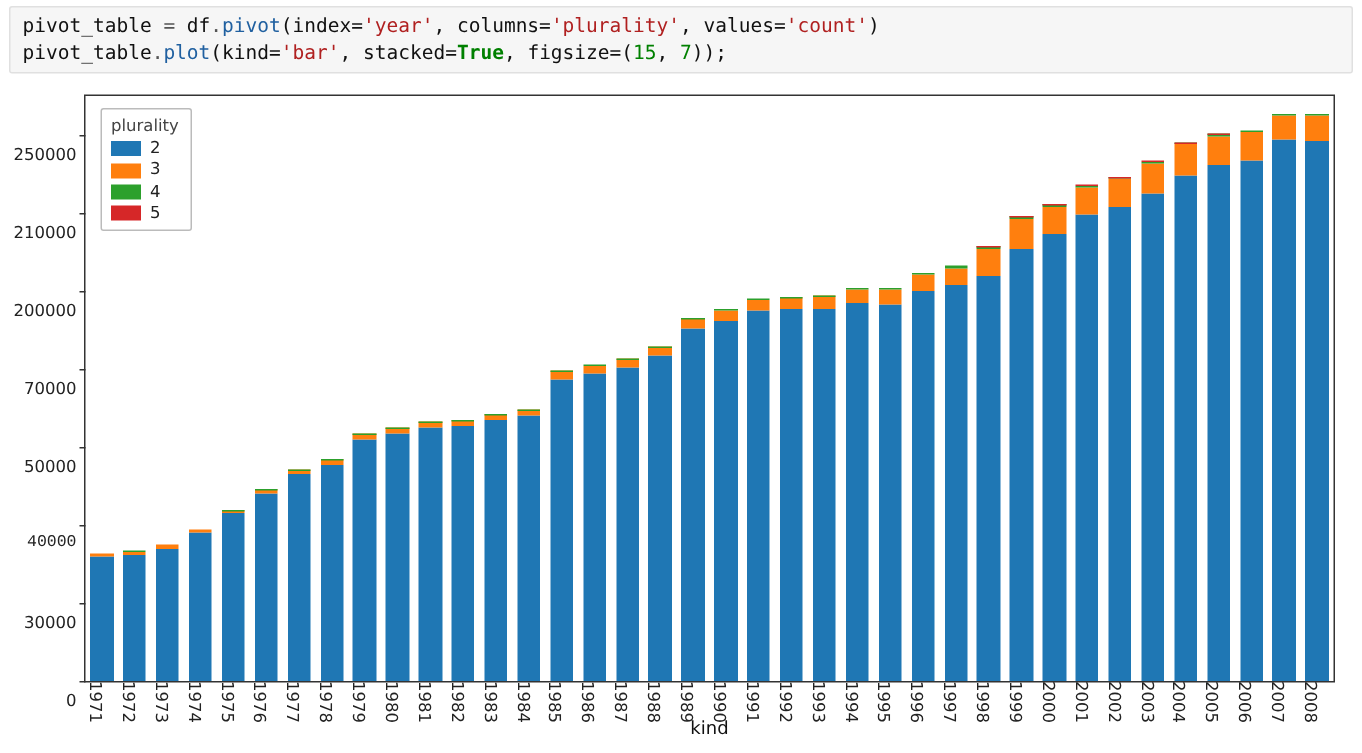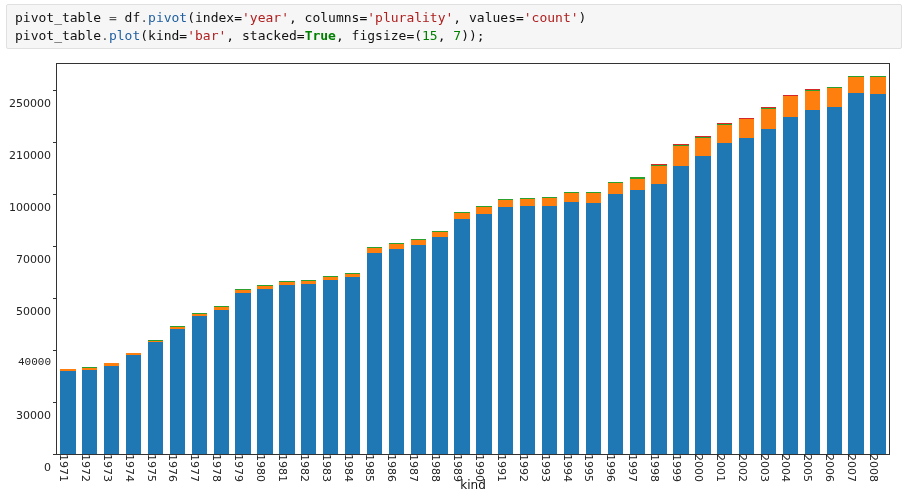--- a/index.html
+++ b/index.html
@@ -269,31 +269,50 @@
           </div>
           <div class="bar-slot" style="left: 97.7632%; width: 1.84211%; height: auto; display: block; flex-direction: column-reverse; top: 0px; bottom: 0px;">
             <div class="seg seg-2" style="position: absolute; left: 0px; right: 0px; bottom: 0%; height: 92.3333%;"></div>
             <div class="seg seg-3" style="position: absolute; left: 0px; right: 0px; bottom: 92.3333%; height: 4.26667%;"></div>
             <div class="seg seg-4" style="position: absolute; left: 0px; right: 0px; bottom: 96.6%; height: 0.266667%;"></div>
             <div class="seg seg-5" style="position: absolute; left: 0px; right: 0px; bottom: 96.8667%; height: 0.0186666%;"></div>
           </div>
         </div>
     <div class="xlabel">kind</div>
 
+    <div class="legend">
+      <div class="legend-title">plurality</div>
+      <div class="legend-row">
+            <span class="swatch seg-2"></span>
+            <span>2</span>
+          </div>
+      <div class="legend-row">
+            <span class="swatch seg-3"></span>
+            <span>3</span>
+          </div>
+      <div class="legend-row">
+            <span class="swatch seg-4"></span>
+            <span>4</span>
+          </div>
+      <div class="legend-row">
+            <span class="swatch seg-5"></span>
+            <span>5</span>
+          </div>
+    </div>
   <div class="ytick" style="top: 100%; bottom: auto;">0</div>
         <div class="ytick-line" style="top: 100%;"></div>
         <div class="ytick" style="top: 86.6667%; bottom: auto;">30000</div>
         <div class="ytick-line" style="top: 86.6667%;"></div>
         <div class="ytick" style="top: 73.3333%; bottom: auto; font-family: Liberation Mono, monospace;">40000</div>
         <div class="ytick-line" style="top: 73.3333%;"></div>
         <div class="ytick" style="top: 60%; bottom: auto;">50000</div>
         <div class="ytick-line" style="top: 60%;"></div>
         <div class="ytick" style="top: 46.6667%; bottom: auto;">70000</div>
         <div class="ytick-line" style="top: 46.6667%;"></div>
-        <div class="ytick" style="top: 33.3333%; bottom: auto;">100000</div>
+        <div class="ytick" style="top: 33.3333%; bottom: auto;">200000</div>
         <div class="ytick-line" style="top: 33.3333%;"></div>
         <div class="ytick" style="top: 20%; bottom: auto;">210000</div>
         <div class="ytick-line" style="top: 20%;"></div>
         <div class="ytick" style="top: 6.66667%; bottom: auto;">250000</div>
         <div class="ytick-line" style="top: 6.66667%;"></div>
         <div class="xtick" style="left: 1.31579%;">1971</div>
         <div class="xtick" style="left: 3.94737%;">1972</div>
         <div class="xtick" style="left: 6.57895%;">1973</div>
         <div class="xtick" style="left: 9.21053%;">1974</div>
         <div class="xtick" style="left: 11.8421%;">1975</div>

